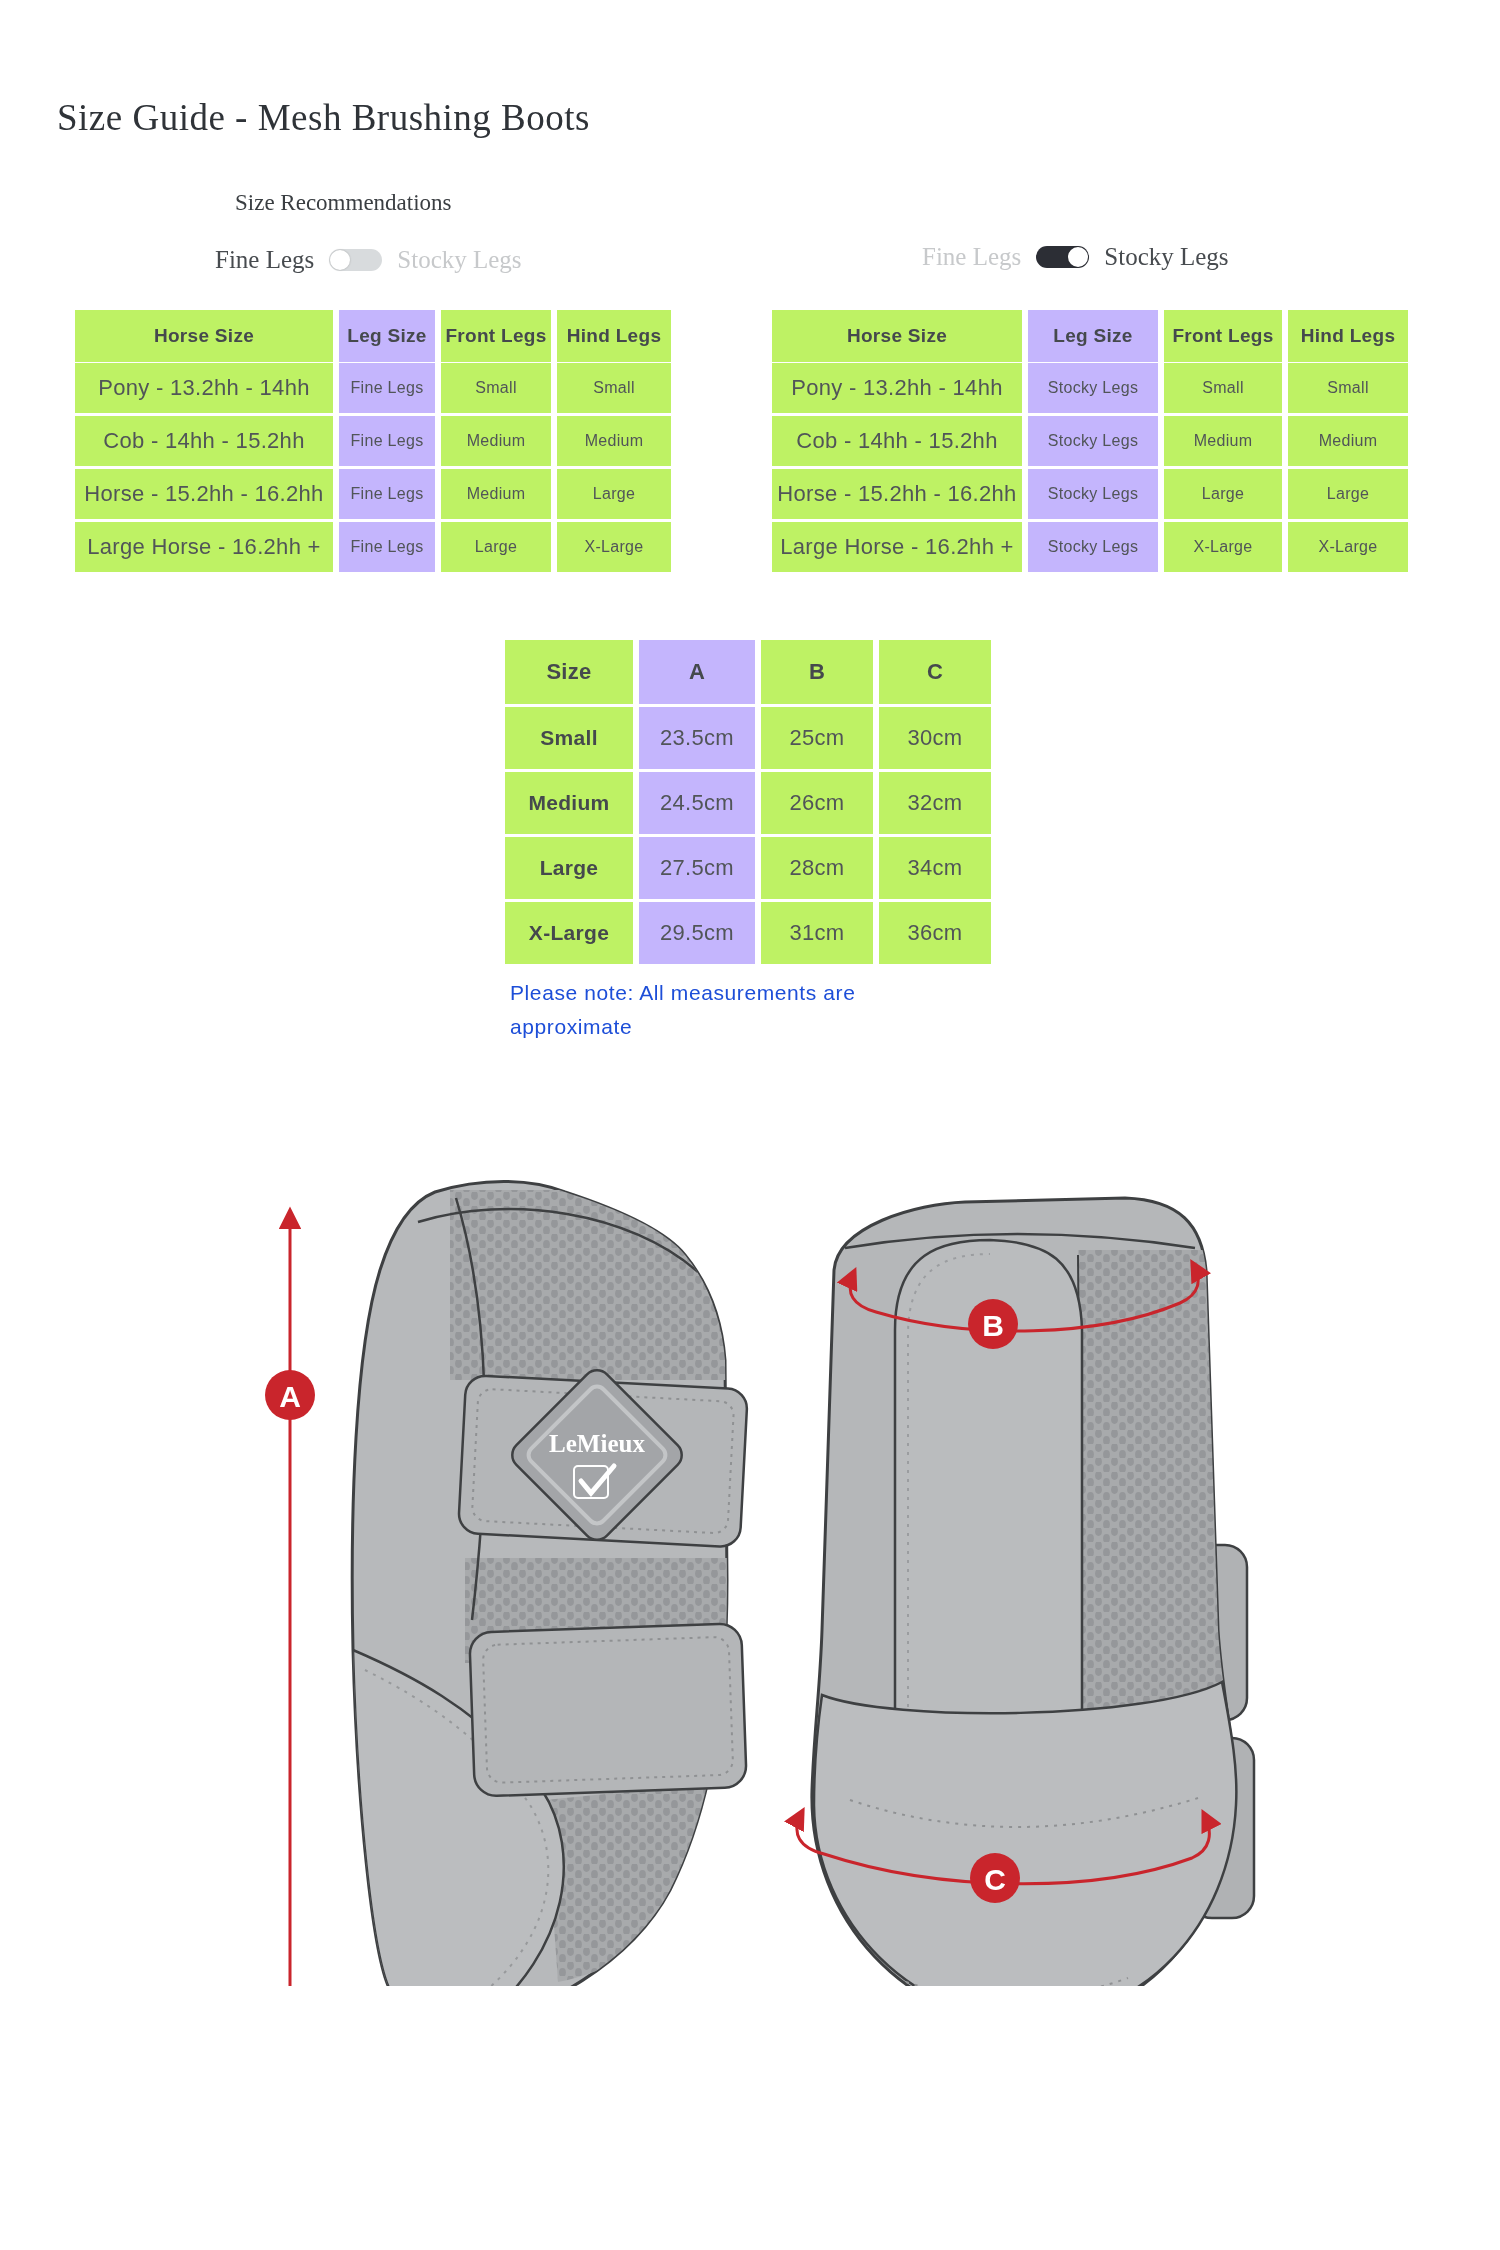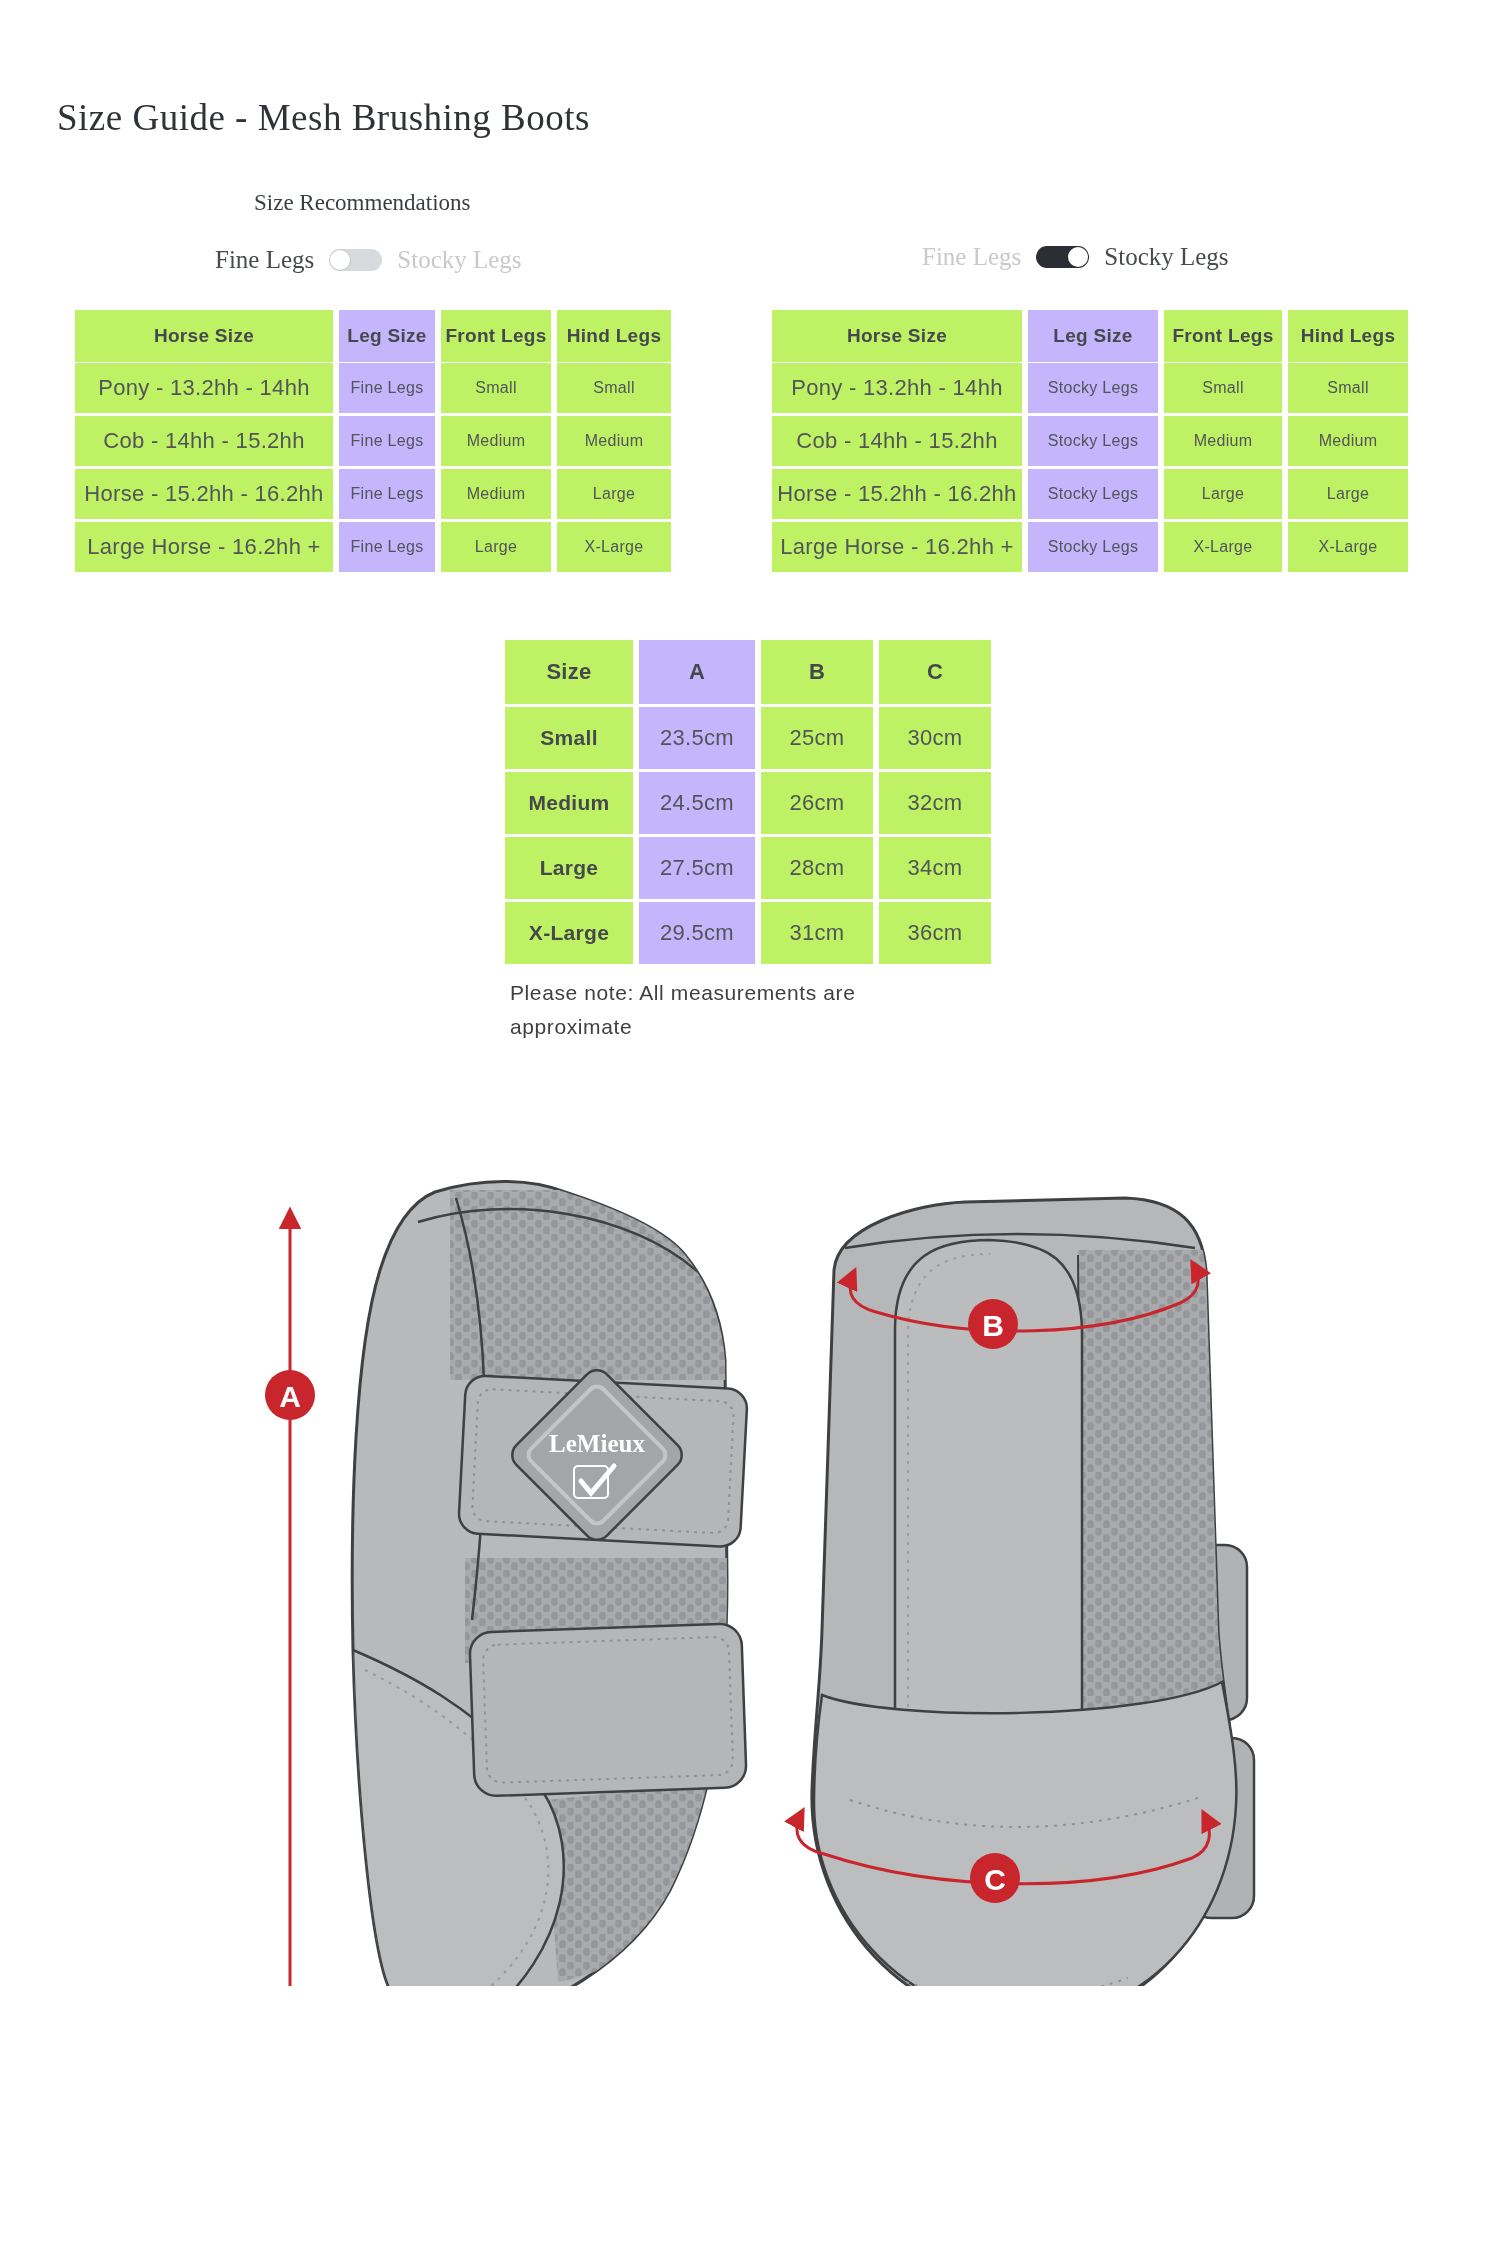--- a/index.html
+++ b/index.html
@@ -32,32 +32,32 @@
         color:#515558;letter-spacing:0.3px;text-align:center;}
   .cell.white{background:#c4b5fd;}
   .rec{grid-auto-rows:50px;}
   .rec .hd{height:52px;font-size:19px;font-weight:600;color:#45494d;}
   .rec .horse{font-size:22px;}
   .rec .sm{font-size:16px;}
   .meas .hd{height:64px;font-size:22px;font-weight:600;color:#45494d;}
   .meas .szname{height:62px;font-size:21px;font-weight:600;color:#45494d;}
   .meas .val{height:62px;font-size:22px;}
 
-  .note{font-size:21px;color:#404040;letter-spacing:0.6px;line-height:34px;width:420px;}
+  .note{font-size:21px;color:#1d4ed8;letter-spacing:0.6px;line-height:34px;width:420px;}
 
   svg text{font-family:"Liberation Sans","DejaVu Sans",sans-serif;}
   .wm-text{font-family:"Liberation Serif","DejaVu Serif",serif;}
 </style>
 </head>
 <body>
 
 <div id="page">
 
   <div class="abs title" style="left:57px;top:96px;">Size Guide - Mesh Brushing Boots</div>
-  <div class="abs subtitle" style="left:254px;top:190px;text-align:right;">Size Recommendations</div>
+  <div class="abs subtitle" style="left:235px;top:190px;text-align:right;">Size Recommendations</div>
 
   <div class="abs toggle-row" style="left:215px;top:246px;">
     <span class="lbl-dark">Fine Legs</span>
     <span class="switch off">
         <span class="knob"></span>
       </span>
     <span class="lbl-light">Stocky Legs</span>
   </div>
 
   <div class="abs toggle-row" style="left:922px;top:243px;">

